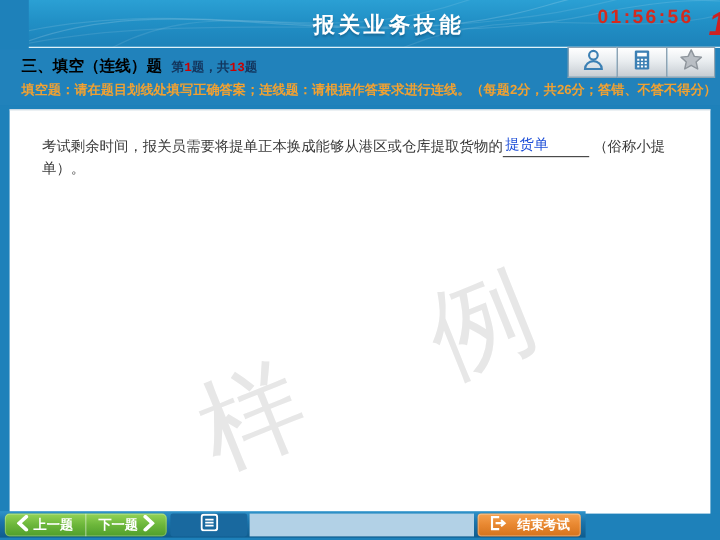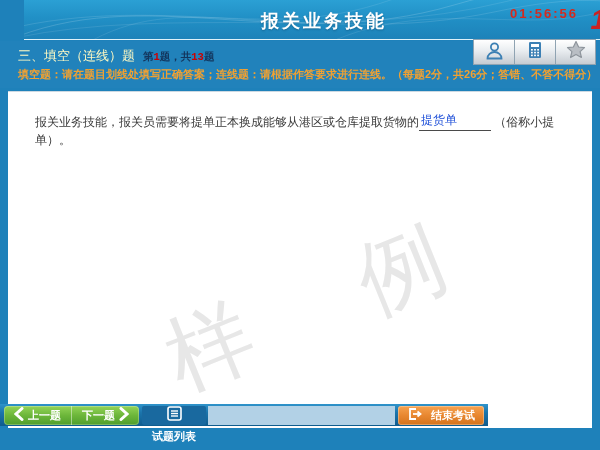--- a/index.html
+++ b/index.html
@@ -15,33 +15,33 @@
     margin-left:24px;
   }
   .header svg.waves { position:absolute; left:0; top:0; }
   .app-title {
     position:absolute; left:0; top:9px; width:100%; text-align:center;
     color:#ffffff; font-size:18px; font-weight:bold; letter-spacing:3px;
     text-shadow:0 1px 2px rgba(0,40,70,.35);
   }
   .timer-box { position:absolute; right:46px; top:5px; text-align:center; }
   .timer-label { color:#0d2f52; font-size:11px; font-weight:bold; letter-spacing:1px; }
-  .timer-value { color:#d42a1e; font-size:13px; font-weight:bold; letter-spacing:2px; margin-top:1px; }
+  .timer-value { color:#d42a1e; font-size:16px; font-weight:bold; letter-spacing:2px; margin-top:1px; }
   .timer-badge {
     position:absolute; right:18px; top:4px; color:#cc2222; font-size:28px;
     font-weight:bold; font-style:italic;
   }
 
   
   .qbar {
     position:absolute; left:0; top:41px; width:600px; height:47px;
     background:#2182bb;
   }
   .qbar-titlerow { position:absolute; left:18px; top:5px; white-space:nowrap; }
-  .section-title { color:#fef9c3; font-size:13px; font-weight:normal; }
+  .section-title { color:#000000; font-size:13px; font-weight:bold; }
   .progress { color:#13365e; font-size:10.5px; font-weight:bold; margin-left:8px;font-family:Liberation Mono, monospace; }
   .progress .num { color:#cc0000; }
   .instructions {
     position:absolute; left:18px; top:26px; width:560px;
     color:#f0a132; font-size:11px; font-weight:bold; white-space:nowrap;
   }
   .icon-toolbar { position:absolute; right:4px; top:-2px; display:flex; }
   .tool-btn {
     width:41px; height:26px; display:flex; align-items:center; justify-content:center;
     background:linear-gradient(180deg,#ffffff 0%,#e9edf0 45%,#c6ccd2 100%);
@@ -68,21 +68,21 @@
   }
   .watermark {
     position:absolute; left:150px; top:150px; width:340px;
     transform:rotate(-22deg);
     color:#e7e7e7; font-size:86px; letter-spacing:48px; white-space:nowrap;
     pointer-events:none; user-select:none;
   }
 
   
   .footer {
-    position:absolute; left:0; top:404px; width:488px; height:22px;
+    position:absolute; left:0; top:426px; width:488px; height:22px;
     background:linear-gradient(180deg,#2f93ca 0%,#1b74ab 40%,#0f5c8e 100%);
     display:flex; align-items:center; padding:0 4px;
   }
   .nav-group {
     display:flex; height:19px; border-radius:4px; overflow:hidden;
     background:linear-gradient(180deg,#93d457 0%,#6cb63a 50%,#4f9e2c 100%);
     box-shadow:0 0 0 1px rgba(255,255,255,.25) inset;
   }
   .nav-btn {
     display:flex; align-items:center; gap:4px; padding:0 10px;
@@ -161,21 +161,21 @@
           <polygon points="10,1.5 12.6,7 18.5,7.6 14.1,11.6 15.4,17.5 10,14.4 4.6,17.5 5.9,11.6 1.5,7.6 7.4,7" fill="#b9bec4" stroke="#8e959c" stroke-width="1.2" stroke-linejoin="round"></polygon>
         </svg>
       </span>
     </div>
   </div>
 </div>
 
 <div class="content-frame">
   <div class="content-panel">
     <div class="question-line">
-      <span>报关业务技能，报关员需要将提单正本换成能够从港区或仓库提取货物的</span><span class="answer-blank">提货单</span>
+      <span>考试剩余时间，报关员需要将提单正本换成能够从港区或仓库提取货物的</span><span class="answer-blank">提货单</span>
       <span>（俗称小提单）。</span>
     </div>
     <div class="watermark">样 例</div>
   </div>
 </div>
 
 <div class="footer">
   <div class="nav-group">
     <div class="nav-btn">
       <span>

